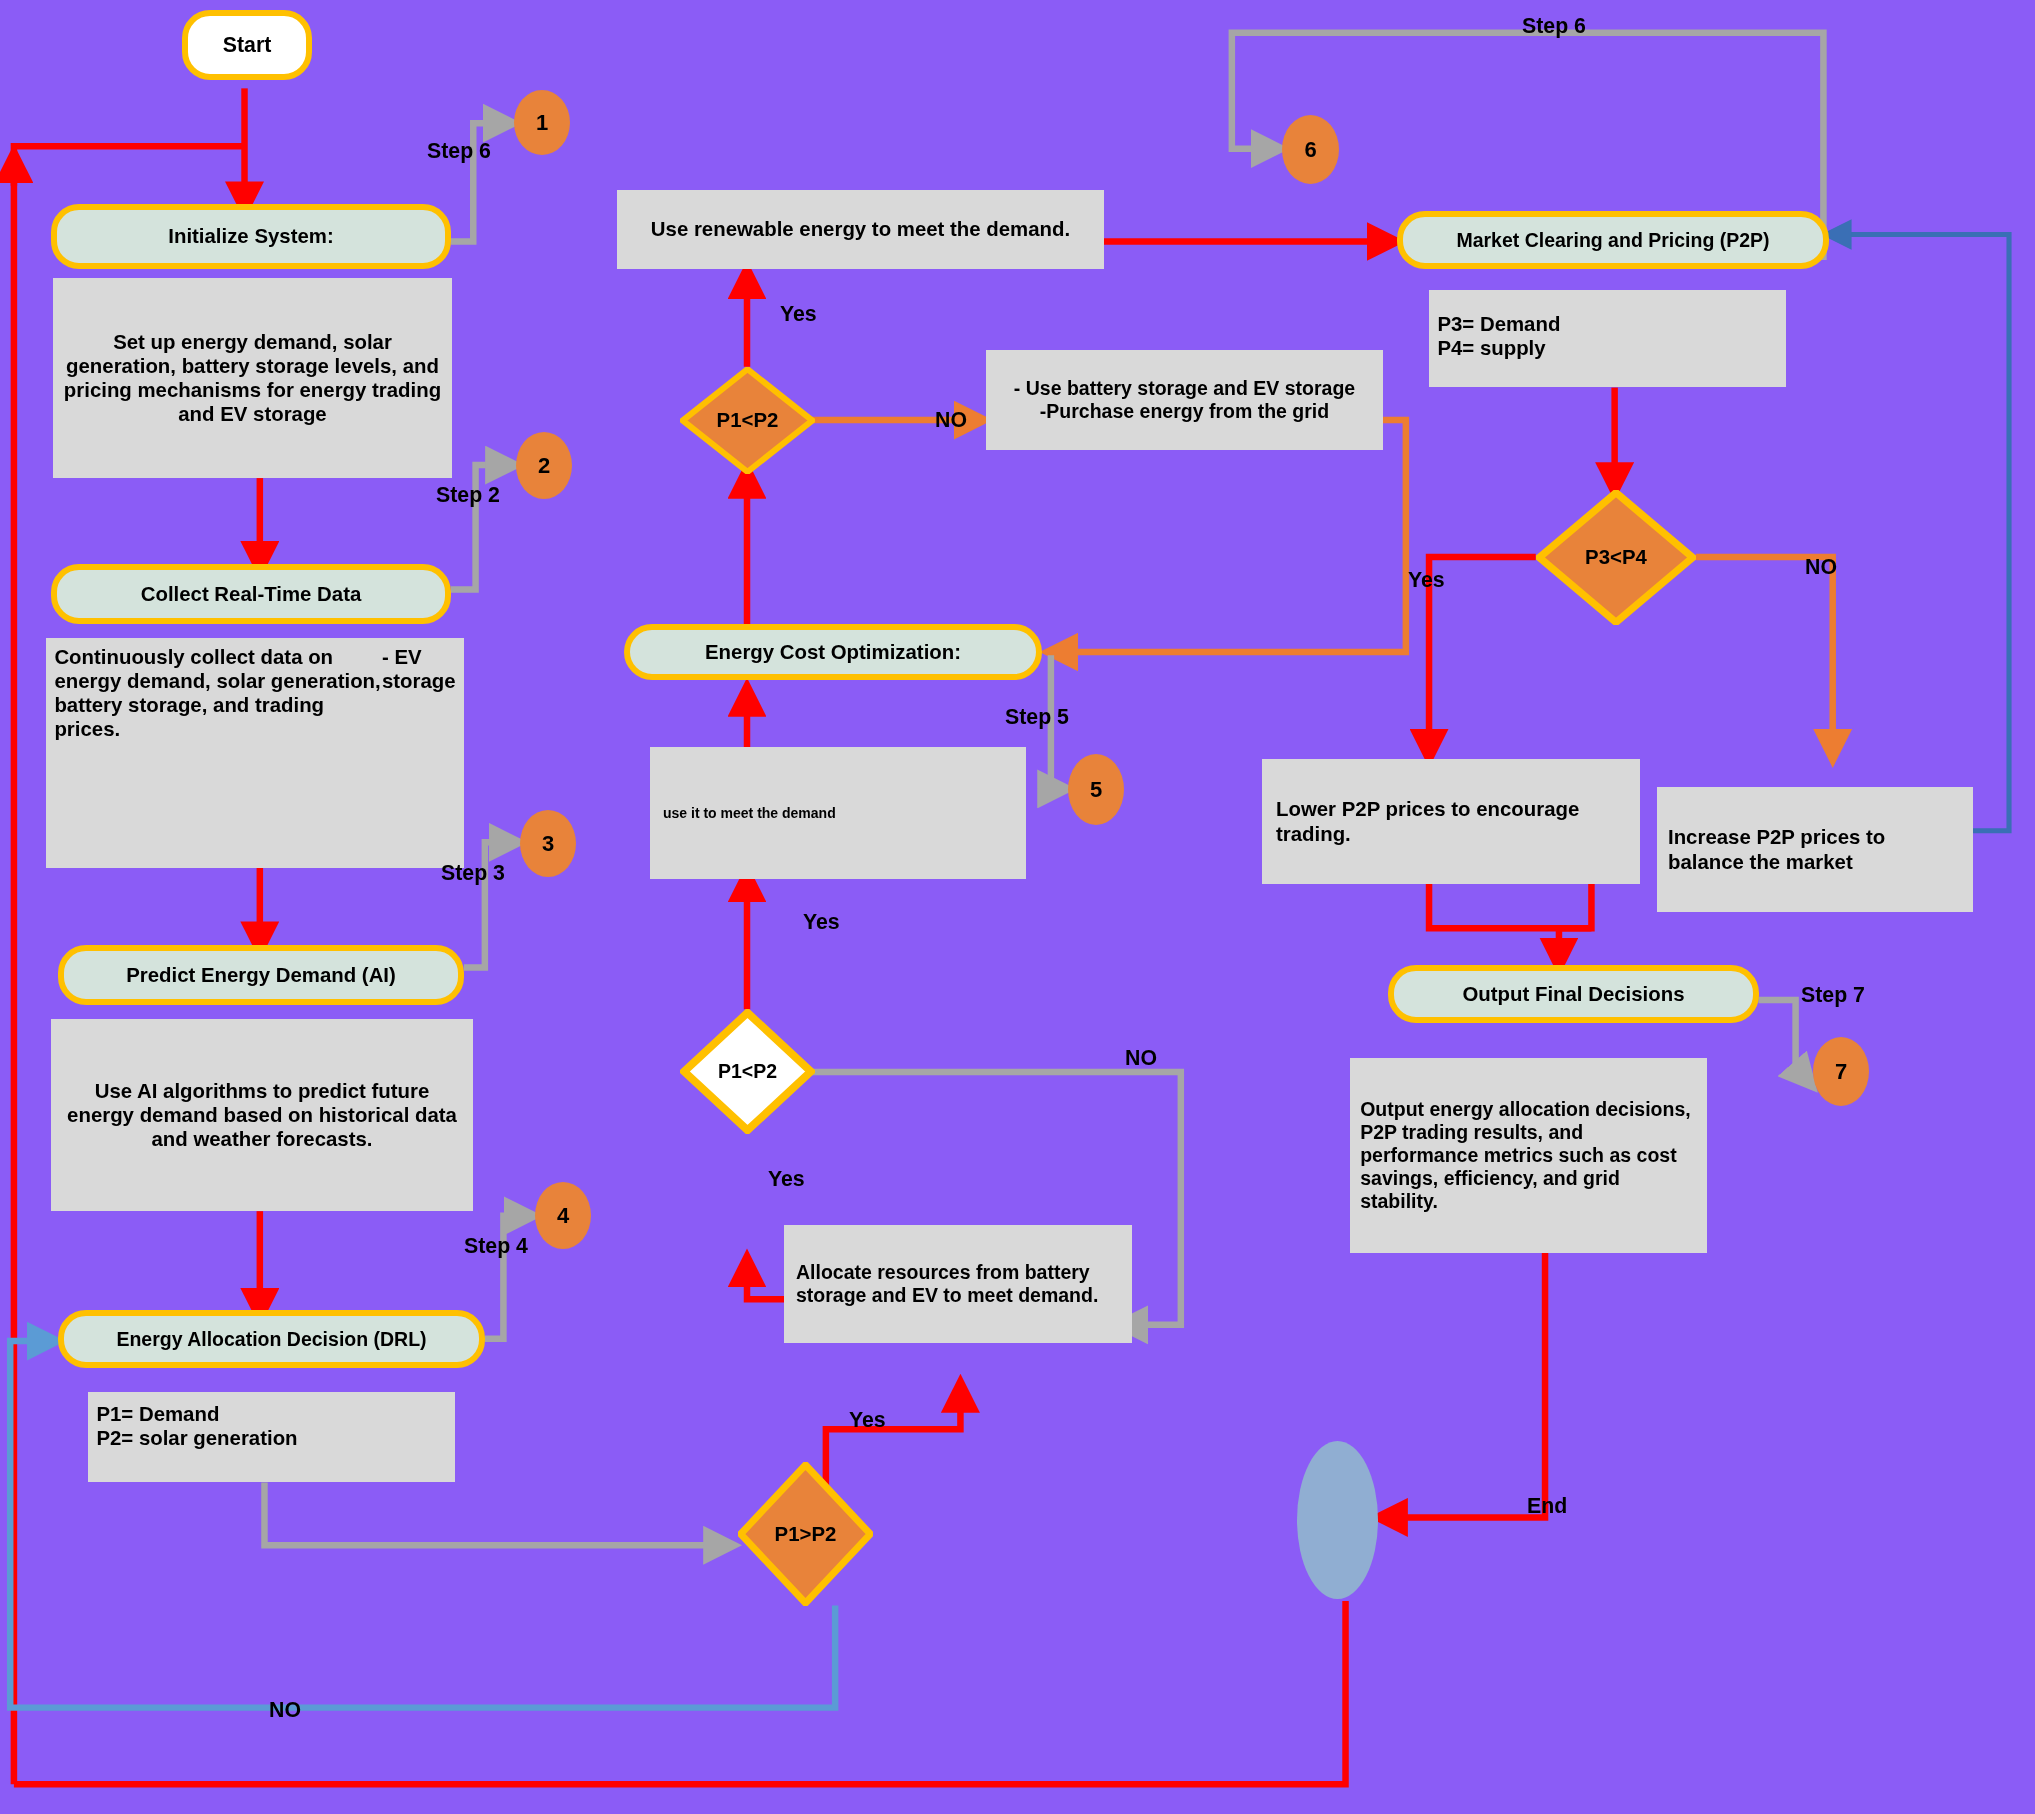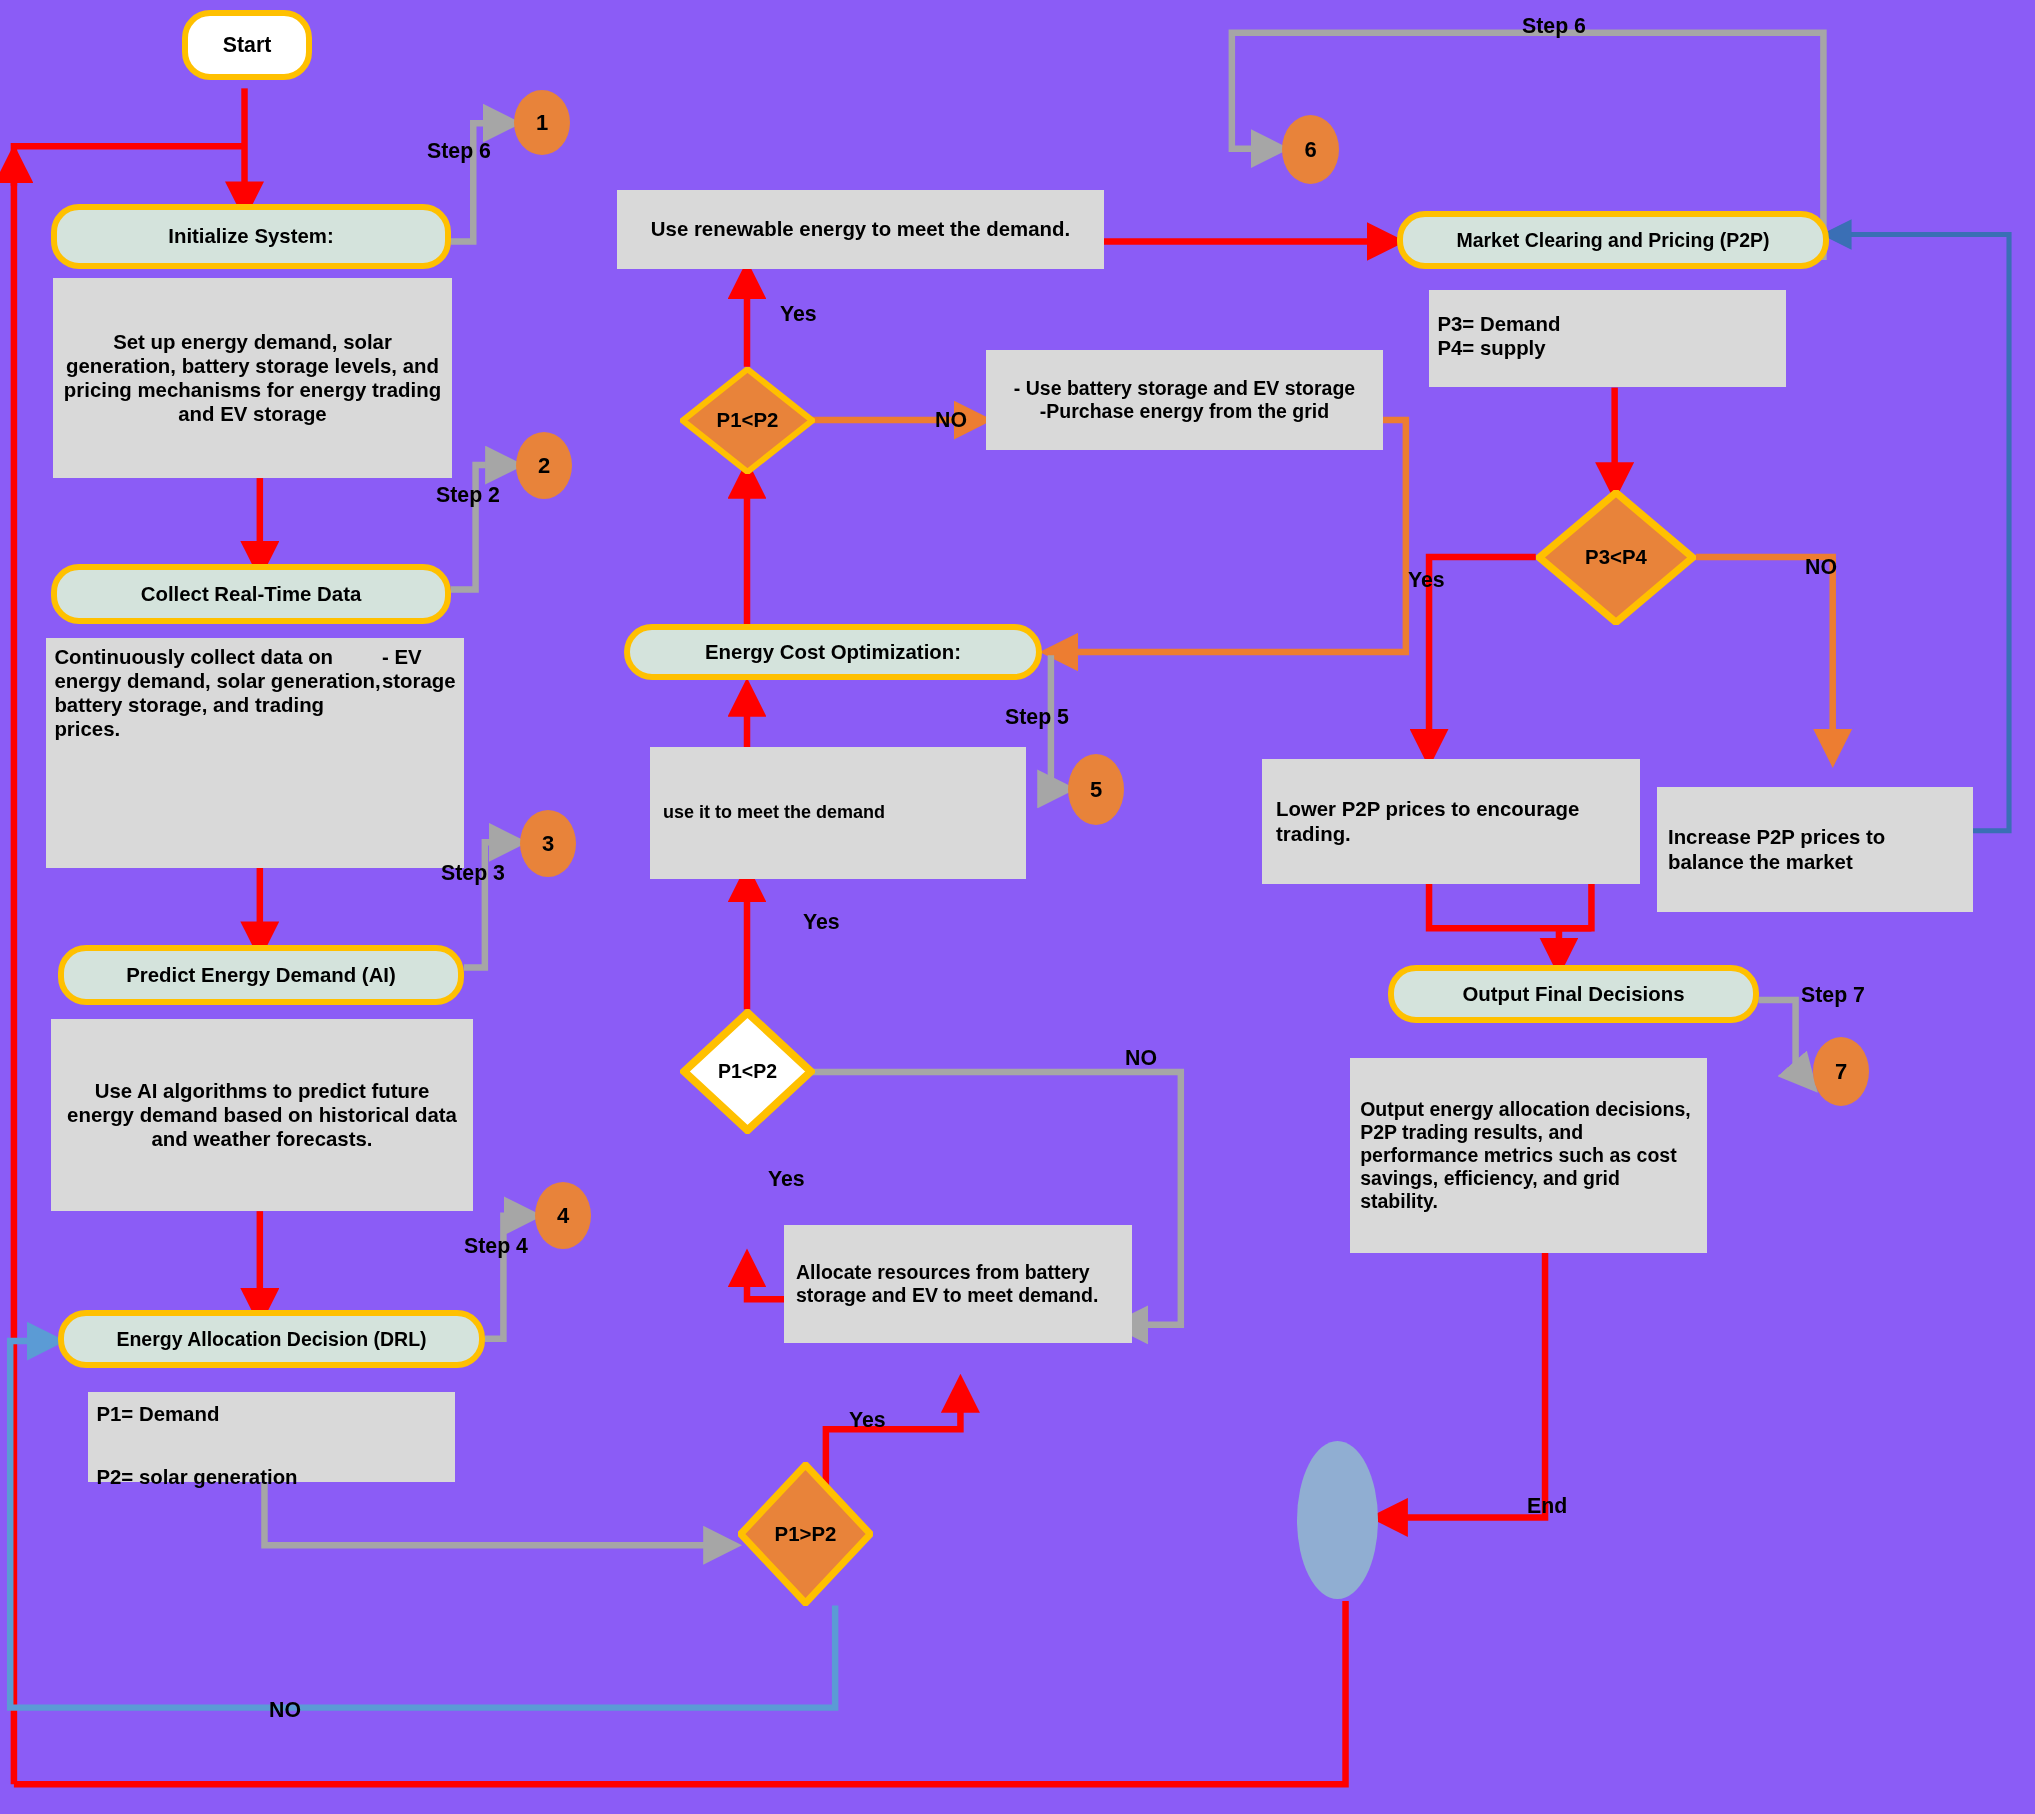--- a/index.html
+++ b/index.html
@@ -158,21 +158,21 @@
   <div class="node process" style="left:58px;top:945px;width:406px;height:60px;font-size:20.4px;">
     <span>Predict Energy Demand (AI)</span>
   </div>
   <div class="node note ctr" style="left:51px;top:1019px;width:422px;height:192px;font-size:20.4px;">
     <span>Use AI algorithms to predict future energy demand based on historical data and weather forecasts.</span>
   </div>
 
   <div class="node process" style="left:58px;top:1310px;width:427px;height:58px;font-size:19.5px;">
     <span>Energy Allocation Decision (DRL)</span>
   </div>
-  <div class="node note lft top" style="left:88px;top:1392px;width:367px;height:90px;font-size:20.4px;flex-direction:column;justify-content:flex-start;padding-top:10.2px;gap:39px;">
+  <div class="node note lft top" style="left:88px;top:1392px;width:367px;height:90px;font-size:20.4px;flex-direction:column;justify-content:flex-start;padding-top:10.2px;">
     <span style="display:block;">P1= Demand</span>
     <span style="display:block;">P2=  solar generation</span>
   </div>
 
   <div class="node note ctr" style="left:617px;top:190px;width:487px;height:79px;font-size:20.4px;">
     <span>Use renewable energy to meet the demand.</span>
   </div>
 
   <div class="node diamond" style="left:680px;top:367px;width:135px;height:107px;">
     <svg class="dshape" viewBox="0 0 100 100" preserveAspectRatio="none">
@@ -183,21 +183,21 @@
 
   <div class="node note lft" style="left:986px;top:350px;width:397px;height:100px;font-size:19.5px;flex-direction:column;justify-content:center;">
     <span style="display:block;">- Use battery storage and EV storage</span>
     <span style="display:block;">-Purchase energy from the grid</span>
   </div>
 
   <div class="node process" style="left:624px;top:624px;width:418px;height:56px;font-size:20.4px;">
     <span>Energy Cost Optimization:</span>
   </div>
 
-  <div class="node note lft" style="left:650px;top:747px;width:376px;height:132px;font-size:18px;padding-left:13px;">
+  <div class="node note lft" style="left:650px;top:747px;width:376px;height:132px;font-size:14px;padding-left:13px;">
     <span>use it to meet the demand</span>
   </div>
 
   <div class="node diamond" style="left:680px;top:1009px;width:135px;height:125px;">
     <svg class="dshape" viewBox="0 0 100 100" preserveAspectRatio="none">
       <polygon points="50,3 97,50 50,97 3,50" fill="#ffffff" stroke="#ffc000" stroke-width="6"></polygon>
     </svg>
     <span class="dlabel" style="font-size:19.5px;">P1&lt;P2</span>
   </div>
 

